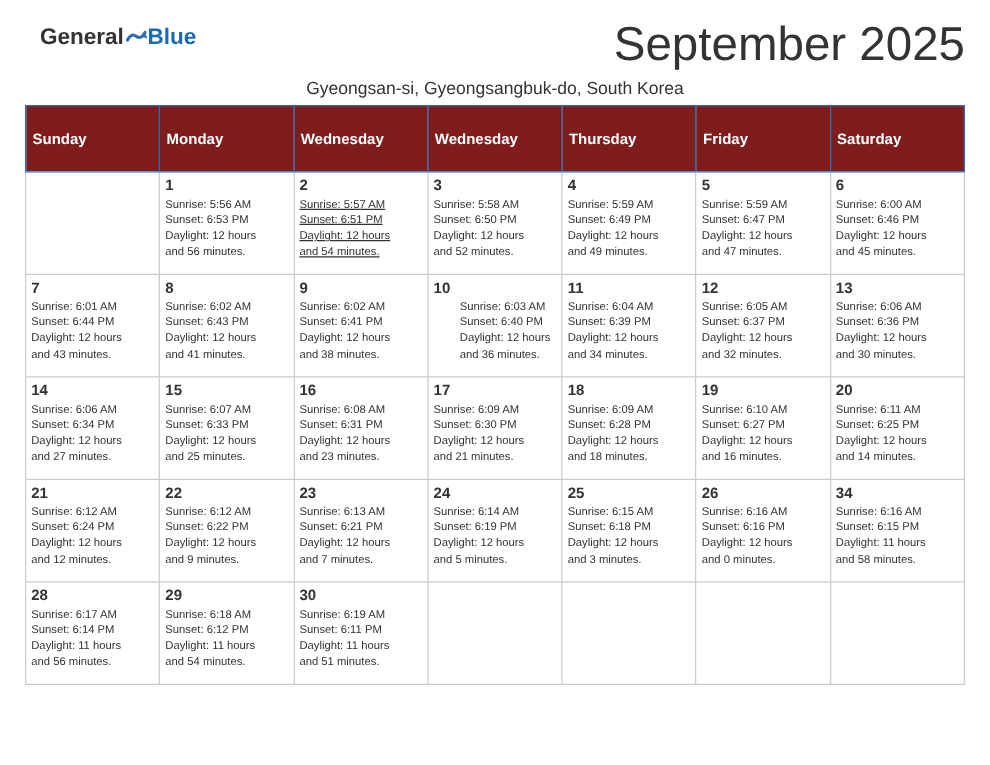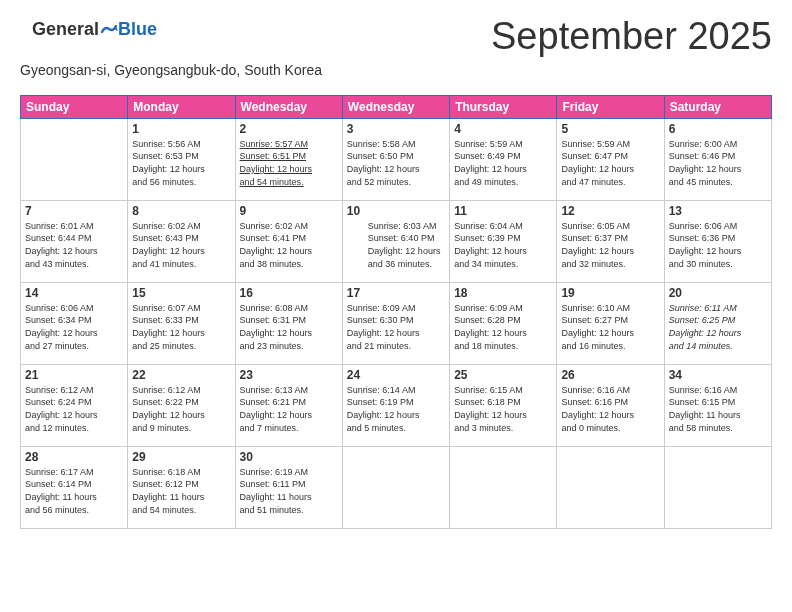--- a/index.html
+++ b/index.html
@@ -49,33 +49,33 @@
     }
     .month-title {
       font-size: 38px;
       font-weight: normal;
       color: #333;
       line-height: 1.1;
     }
     .subtitle {
       font-size: 14px;
       color: #333;
-      text-align: left;
-      margin-bottom: 17px;
+      text-align: center;
+      margin-bottom: 6px;
     }
     .calendar {
       width: 100%;
       border-collapse: collapse;
       table-layout: fixed;
     }
     .calendar th {
-      background-color: #ec4899;
+      background-color: #7f1d1d;
       color: #fff;
       text-align: left;
-      padding: 4px 5px;
+      padding: 19px 5px;
       font-size: 12px;
       font-weight: bold;
       border: 1px solid #2e6db4;
     }
     .calendar td {
       border: 1px solid #ccc;
       vertical-align: top;
       padding: 3px 4px;
       font-size: 9.5px;
       color: #333;
@@ -263,21 +263,21 @@
           </td>
           <td>
             <span class="day-num">19</span>
             <div class="day-info" style="white-space: pre-line;">Sunrise: 6:10 AM
 Sunset: 6:27 PM
 Daylight: 12 hours
 and 16 minutes.</div>
           </td>
           <td>
             <span class="day-num">20</span>
-            <div class="day-info" style="white-space: pre-line; font-style: italic;">Sunrise: 6:11 AM
+            <div class="day-info" style="white-space: pre-line;">Sunrise: 6:11 AM
 Sunset: 6:25 PM
 Daylight: 12 hours
 and 14 minutes.</div>
           </td>
         </tr>
         <tr>
           <td>
             <span class="day-num">21</span>
             <div class="day-info" style="white-space: pre-line;">Sunrise: 6:12 AM
 Sunset: 6:24 PM

